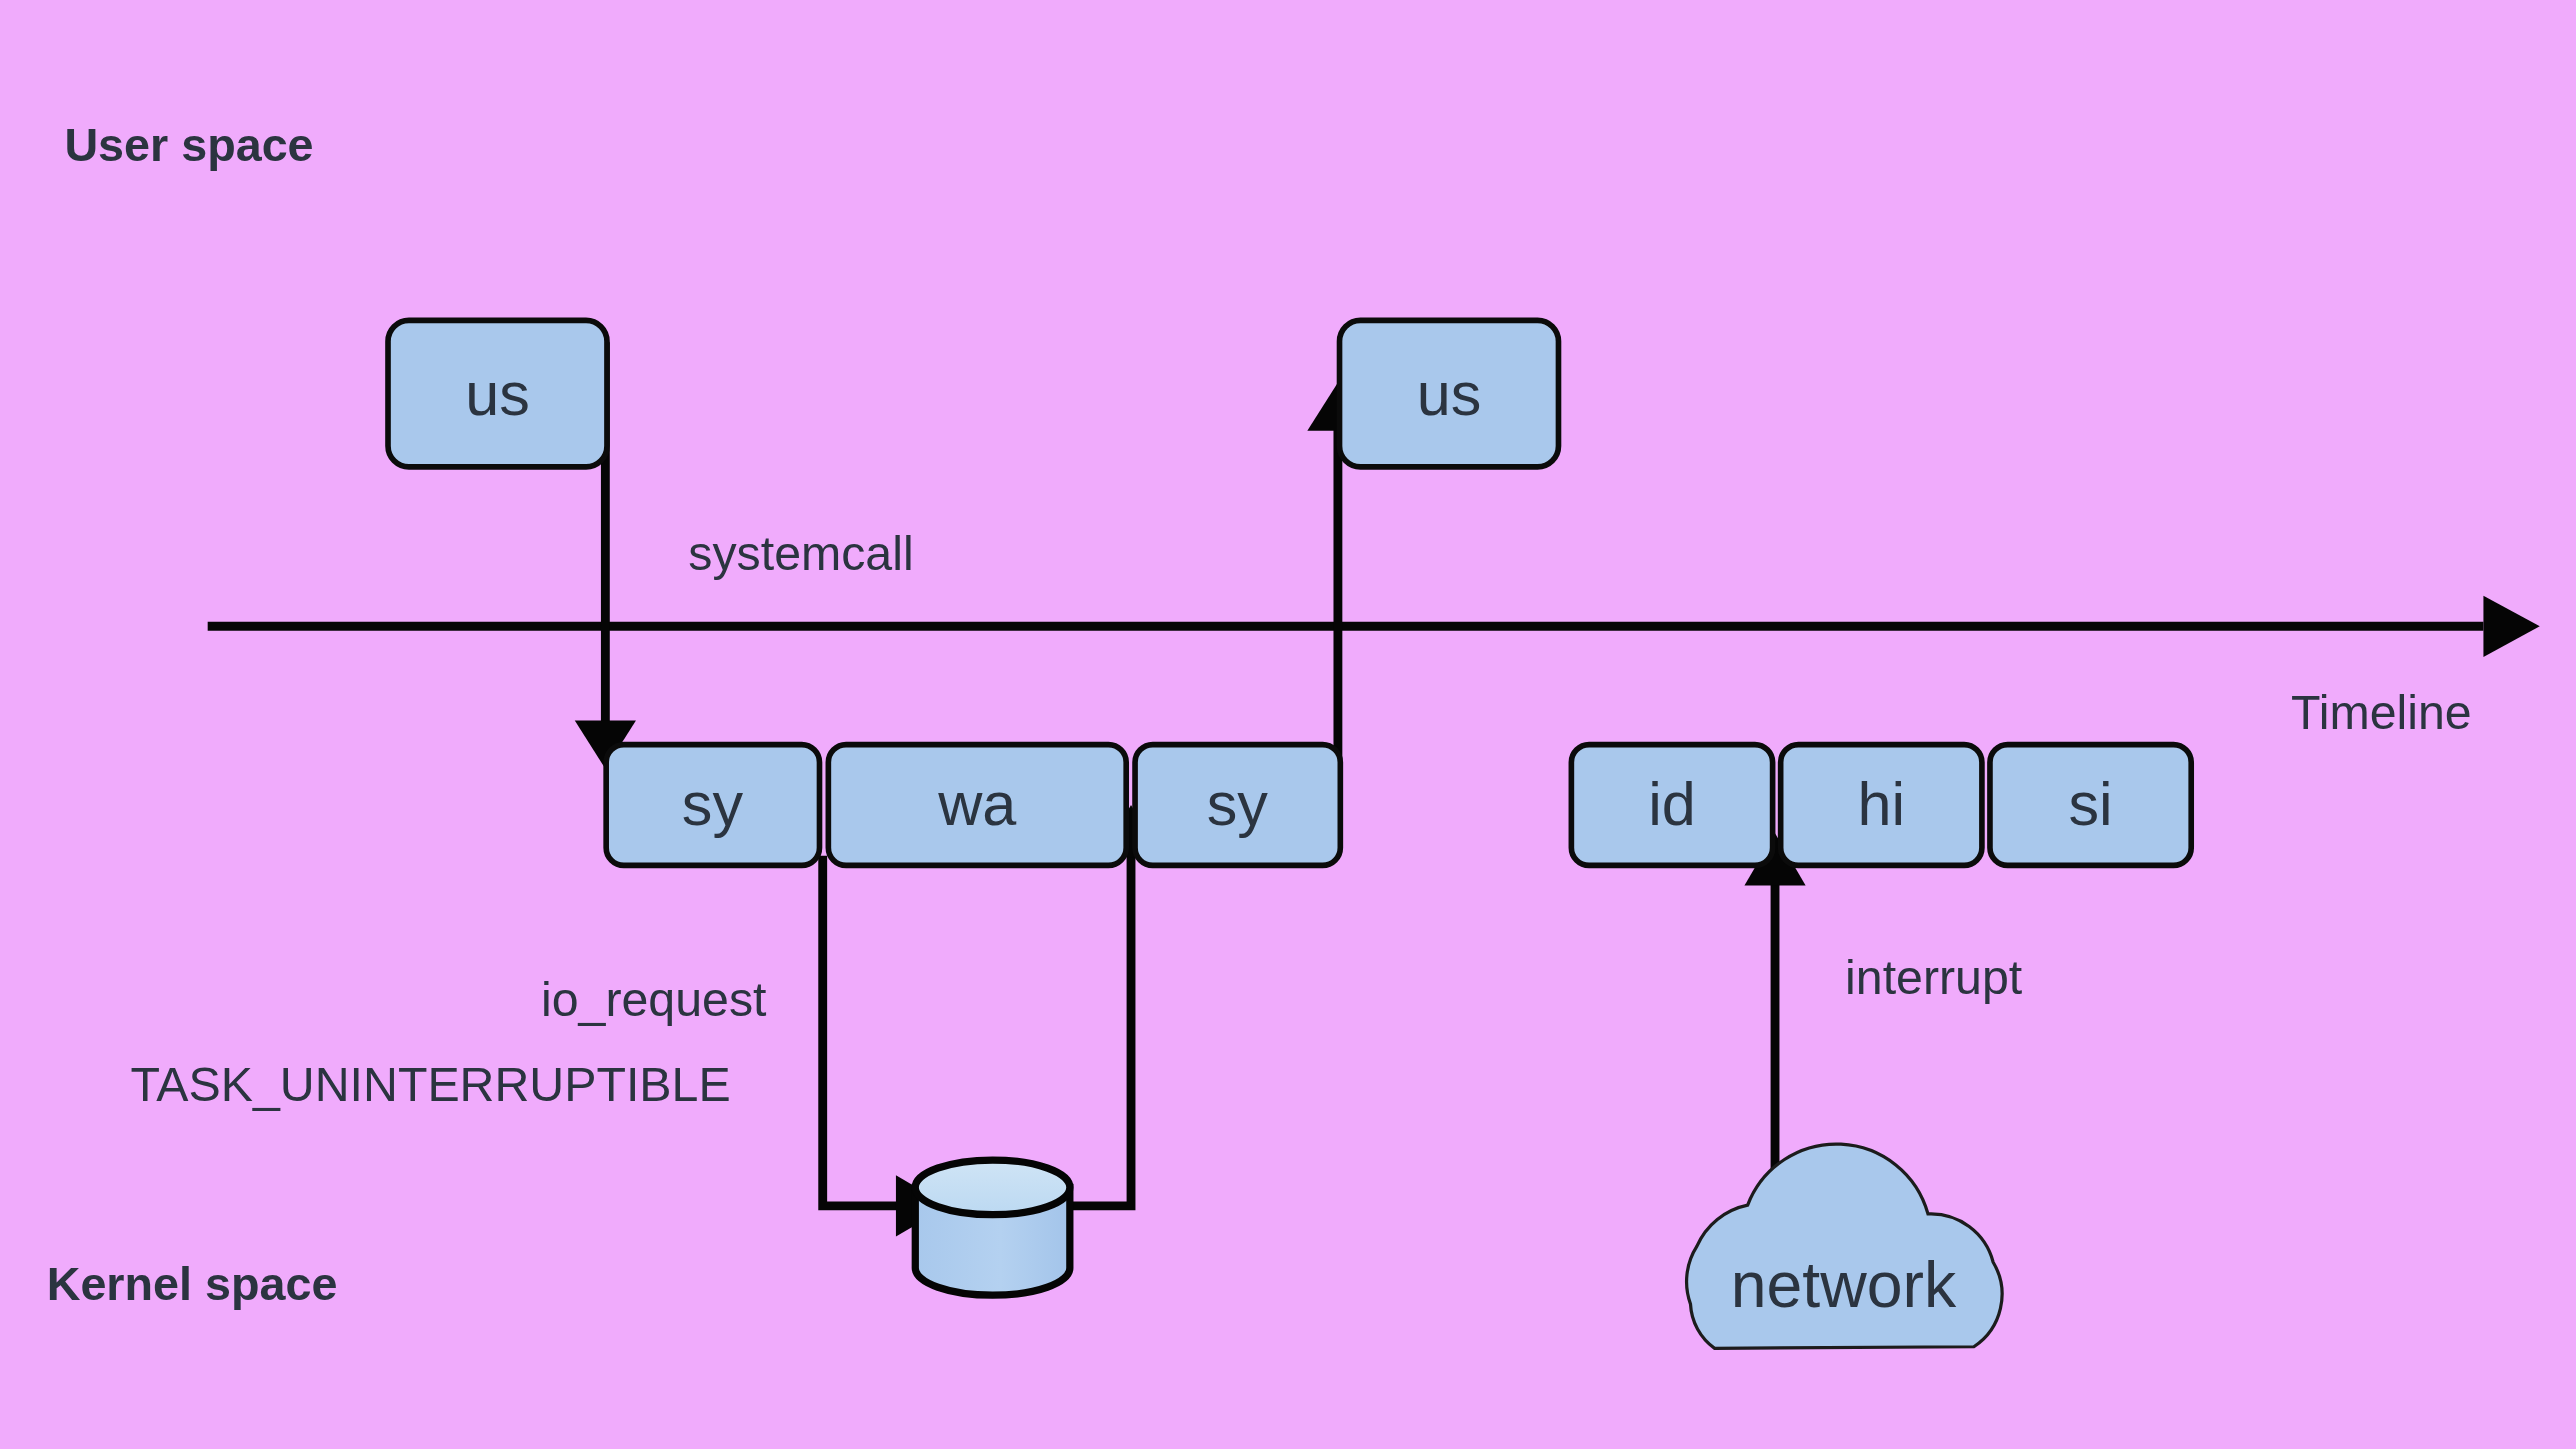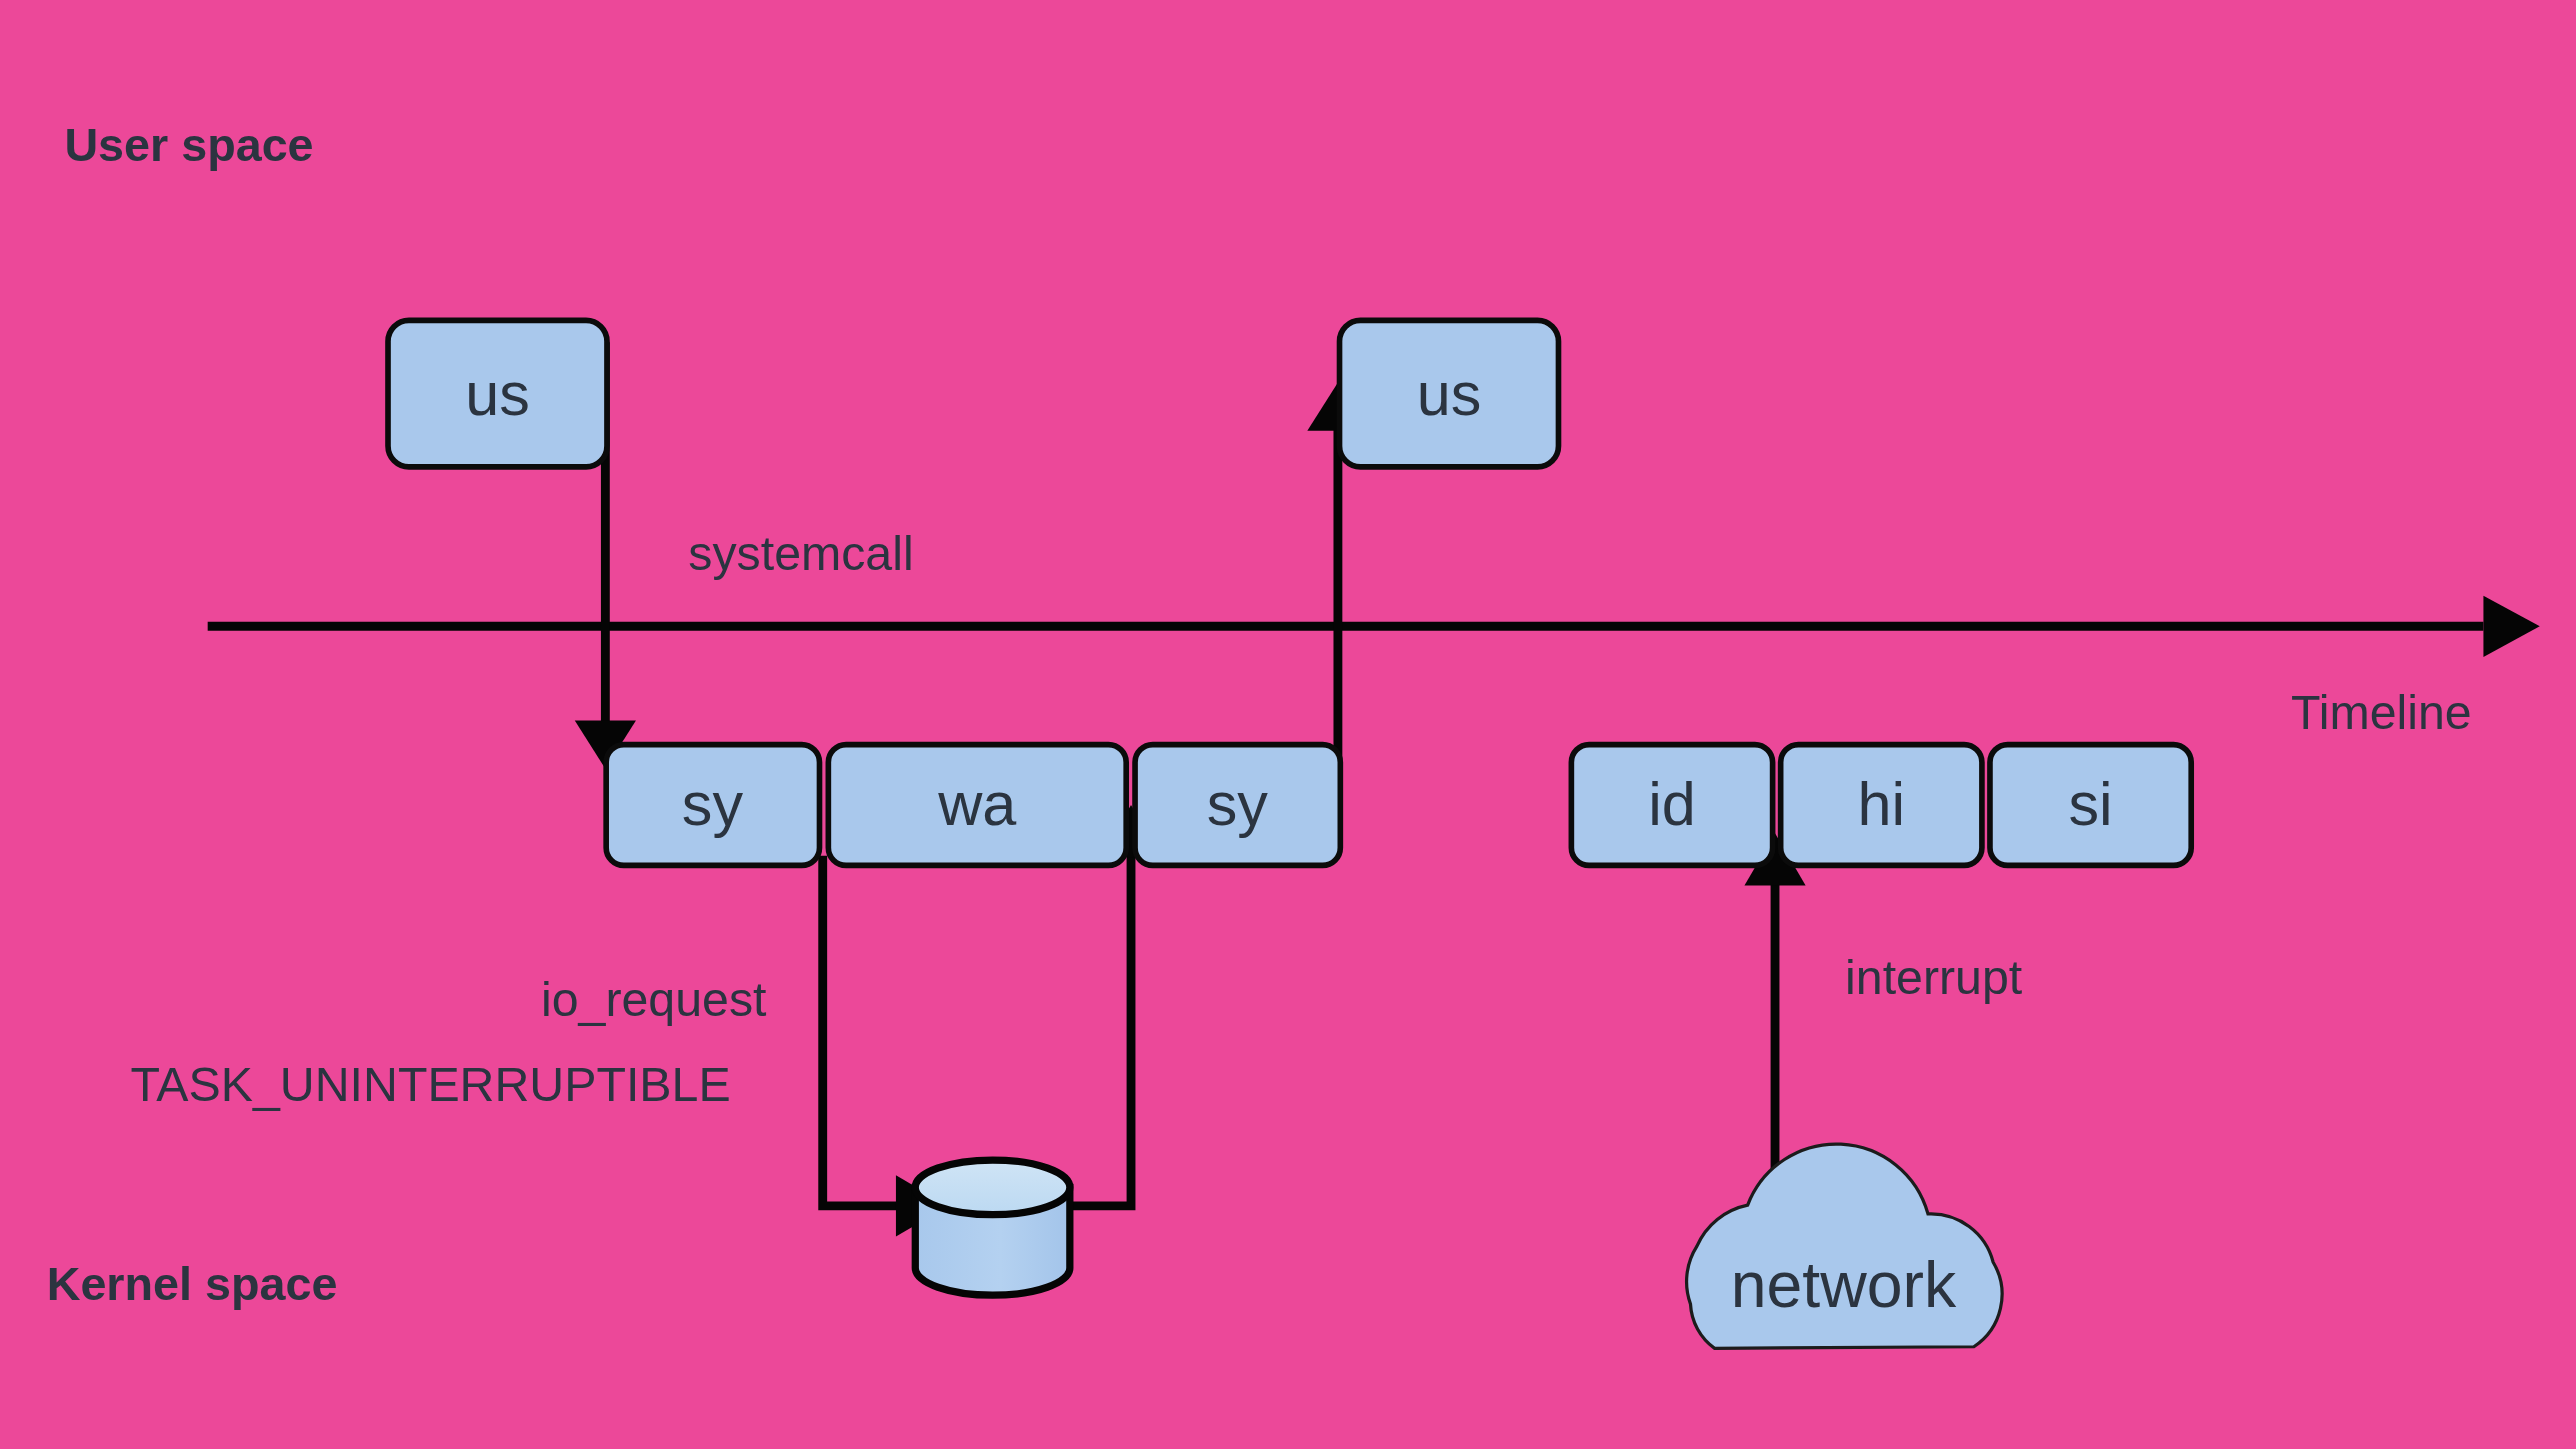--- a/index.html
+++ b/index.html
@@ -11,21 +11,21 @@
   body {
     width: 2576px;
     height: 1449px;
     overflow: hidden;
     font-family: "Liberation Sans", sans-serif;
   }
   #canvas {
     position: relative;
     width: 2576px;
     height: 1449px;
-    background: #ec4899;
+    background: #f0abfc;
   }
   svg.diagram {
     position: absolute;
     top: 0;
     left: 0;
     width: 2576px;
     height: 1449px;
     display: block;
   }
   .space-label {

